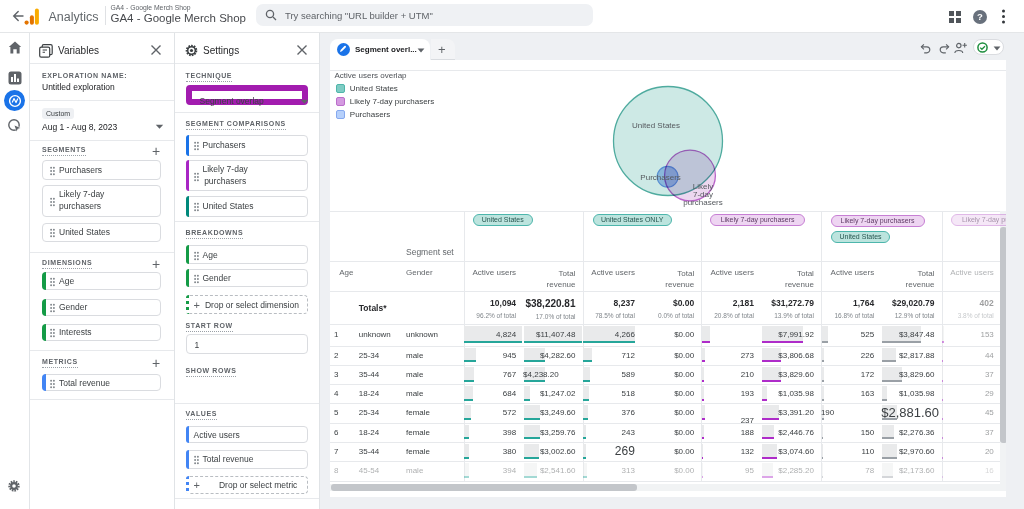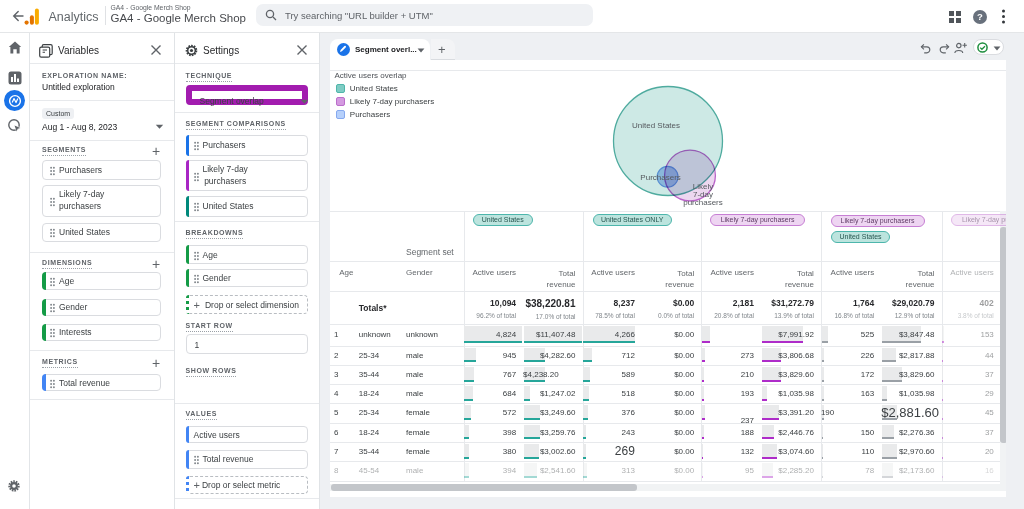--- a/index.html
+++ b/index.html
@@ -292,21 +292,21 @@
         <circle cx="2.1" cy="5" r="0.95" fill="#80868b"></circle>
         <circle cx="4.9" cy="5" r="0.95" fill="#80868b"></circle>
         <circle cx="2.1" cy="8.2" r="0.95" fill="#80868b"></circle>
         <circle cx="4.9" cy="8.2" r="0.95" fill="#80868b"></circle>
       </svg>
       <div style="margin-left:16px;">Total revenue</div>
     </div>
     <div class="card" style="left:10.5px;top:443.1px;width:122px;height:17.5px;border:1px dashed #b9bdc2;">
       <div class="cbar" style="background:repeating-linear-gradient(180deg,#4285f4 0 3px,#fff 3px 6px);"></div>
       <div style="margin-left:7px;font-size:11px;color:#5f6368;">+</div>
-      <div style="margin-left:2px;">Drop or select metric</div>
+      <div style="margin-left:19px;">Drop or select metric</div>
     </div>
     <div class="hline" style="top:464.7px;"></div>
   </div>
 <div class="abs" style="left:320px;top:33px;width:704px;height:476px;background:#eef0f3;">
  <div class="abs" style="left:10px;top:5.5px;width:100px;height:21.5px;background:#fff;border-radius:8px 8px 0 0;z-index:2;">
   <div class="abs" style="left:6.5px;top:4px;width:13px;height:13px;border-radius:50%;background:#1a73e8;">
    <svg class="abs" style="left:2.5px;top:2.5px;" width="8" height="8" viewBox="0 0 8 8">
     <path d="M1 7 L1.6 4.9 L5.4 1.1 A0.9 0.9 0 0 1 6.7 1.1 A0.9 0.9 0 0 1 6.7 2.4 L2.9 6.2 Z" fill="#fff"></path>
         </svg>
   </div>

